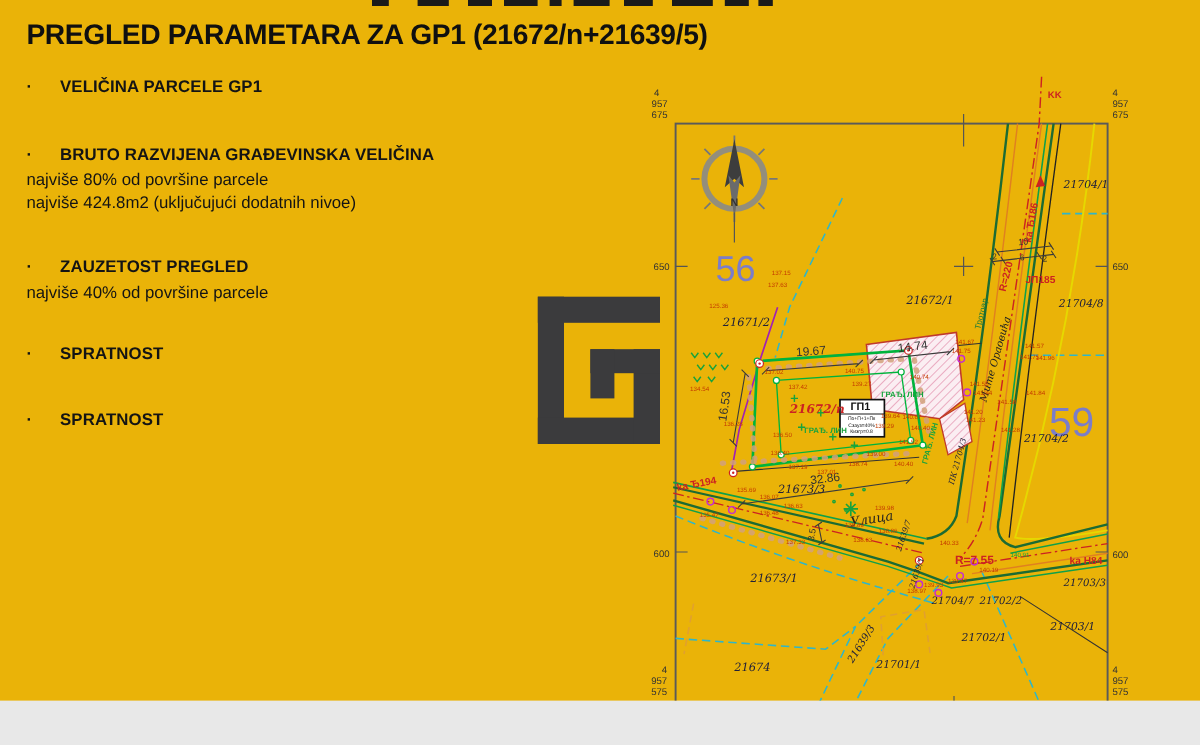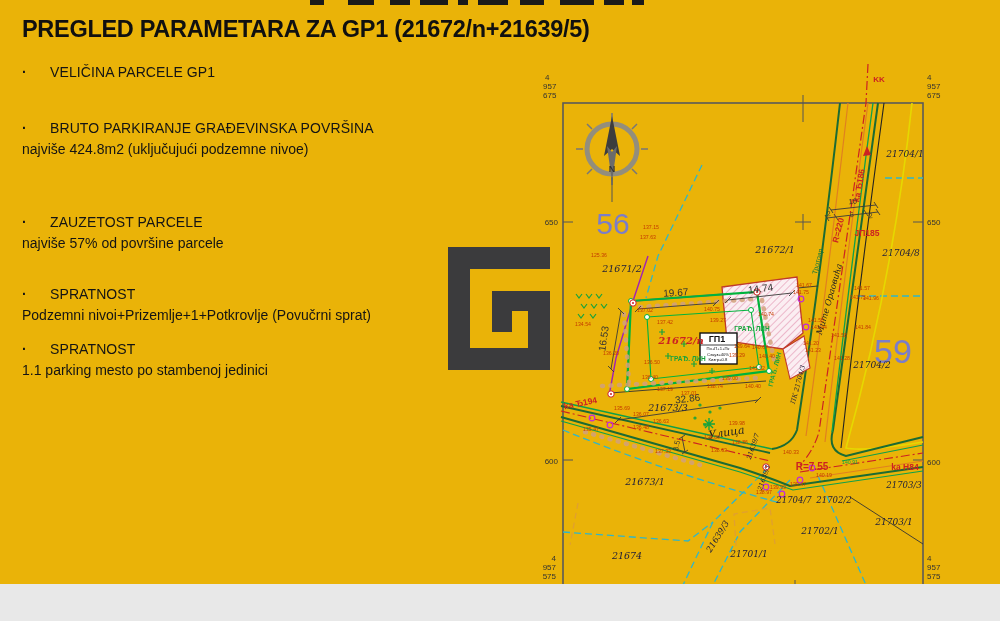--- a/index.html
+++ b/index.html
@@ -3,21 +3,21 @@
 <meta charset="utf-8">
 <style>
   html,body{margin:0;padding:0;background:#e8e8e8;}
   .page{position:relative;width:1000px;height:584px;background:#eab308;overflow:hidden;
         font-family:"Liberation Sans",sans-serif;color:#111;}
   .frag{position:absolute;top:0;height:5px;background:#1a1a1a;}
   .title{position:absolute;left:22px;top:16px;font-size:23.5px;font-weight:bold;letter-spacing:-0.3px;color:#101010;white-space:nowrap;}
   .sec{position:absolute;left:22px;width:505px;font-size:14px;line-height:18px;color:#141414;}
   .sec .hrow{display:flex;margin-bottom:3px;}
   .sec .bullet{width:28px;font-weight:bold;}
-  .sec .hd{font-weight:normal;letter-spacing:0.1px;}
+  .sec .hd{font-weight:bold;letter-spacing:0.1px;}
   .sec .ln{margin:0 0 1px 0;}
   .logo{position:absolute;left:448px;top:247px;}
   .mapsvg{position:absolute;left:540px;top:60px;}
 </style>
 </head>
 <body>
 <div class="page">
 
 <div>
   <div class="frag" style="left:310px;width:14px"></div>
@@ -36,44 +36,43 @@
 
 <div class="sec" style="top:63px">
   <div class="hrow">
         <span class="bullet">·</span>
         <span class="hd">VELIČINA PARCELE GP1</span>
       </div>
 </div>
 <div class="sec" style="top:119px">
   <div class="hrow">
         <span class="bullet">·</span>
-        <span class="hd">BRUTO PARKIRANJE GRAĐEVINSKA POVRŠINA</span>
-      </div>
-  <div class="ln">najviše 424.8m2 (uključujući podzemne nivoe)</div>
+        <span class="hd">BRUTO RAZVIJENA GRAĐEVINSKA VELIČINA</span>
+      </div>
+  <div class="ln">najviše 80% od površine parcele</div>
+  <div class="ln">najviše 424.8m2 (uključujući dodatnih nivoe)</div>
 </div>
 <div class="sec" style="top:213px">
   <div class="hrow">
         <span class="bullet">·</span>
-        <span class="hd">ZAUZETOST PARCELE</span>
-      </div>
-  <div class="ln">najviše 57% od površine parcele</div>
+        <span class="hd">ZAUZETOST PREGLED</span>
+      </div>
+  <div class="ln">najviše 40% od površine parcele</div>
 </div>
 <div class="sec" style="top:285px">
   <div class="hrow">
         <span class="bullet">·</span>
         <span class="hd">SPRATNOST</span>
       </div>
-  <div class="ln">Podzemni nivoi+Prizemlje+1+Potkrovlje (Povučrni sprat)</div>
 </div>
 <div class="sec" style="top:340px">
   <div class="hrow">
         <span class="bullet">·</span>
         <span class="hd">SPRATNOST</span>
       </div>
-  <div class="ln">1.1 parking mesto po stambenoj jedinici</div>
 </div>
 
 <svg class="logo" width="102" height="123" viewBox="0 0 102 123">
   <g fill="#3b3b3d">
     <rect x="0" y="0" width="102" height="22"></rect>
     <rect x="0" y="0" width="22" height="123"></rect>
     <rect x="0" y="101" width="102" height="22"></rect>
     <rect x="80" y="44" width="22" height="79"></rect>
     <rect x="44" y="44" width="58" height="20"></rect>
     <rect x="44" y="44" width="20" height="41"></rect>

